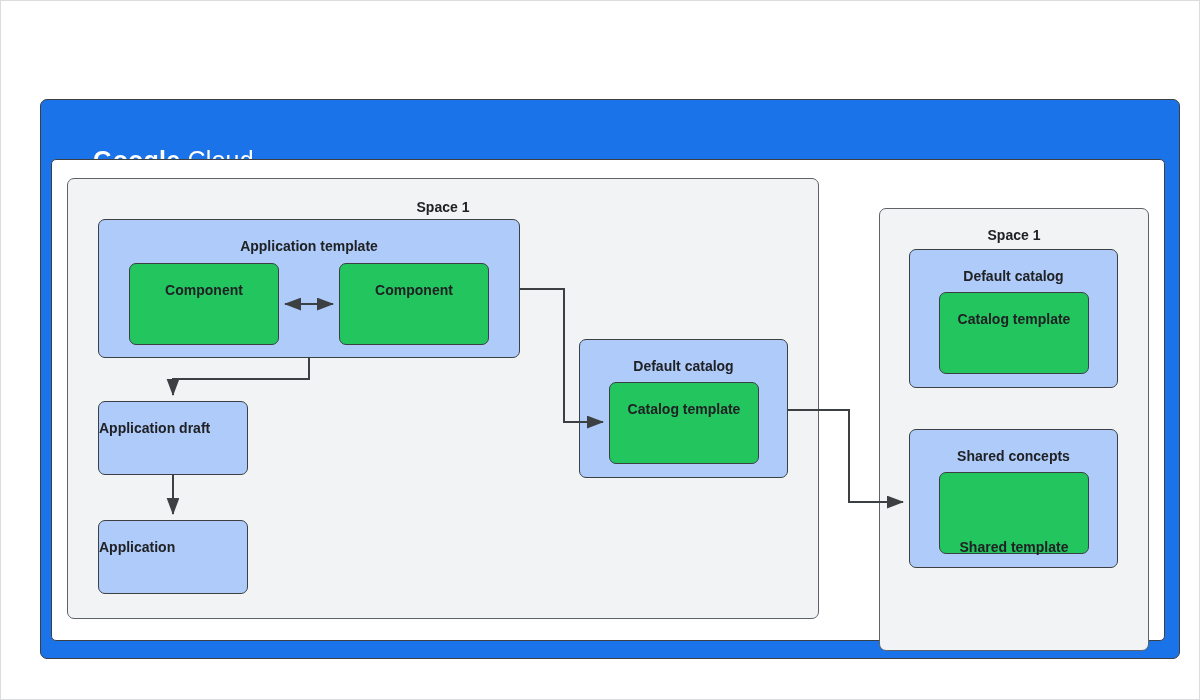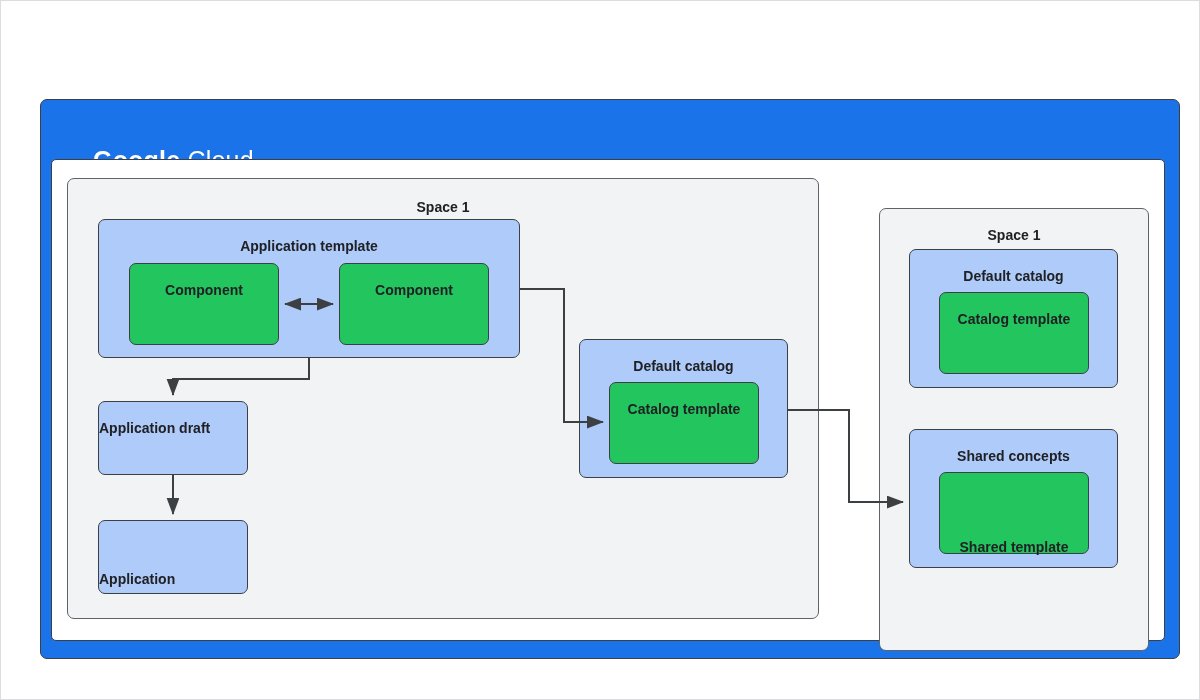--- a/index.html
+++ b/index.html
@@ -144,21 +144,21 @@
   #app-template   { left: 89px; top: 154px; width: 422px; height: 139px; }
   #app-template-label { top: 18px; }
   #component-1 { left: 120px; top: 198px; width: 150px; height: 82px; }
   #component-1-label { top: 18px; }
   #component-2 { left: 330px; top: 198px; width: 150px; height: 82px; }
   #component-2-label { top: 18px; }
 
   #app-draft { left: 89px; top: 336px; width: 150px; height: 74px; }
   #app-draft-label { top: 18px; }
   #application { left: 89px; top: 455px; width: 150px; height: 74px; }
-  #application-label { top: 18px; margin-top: 32px; }
+  #application-label { top: 18px; }
 
   #default-catalog-1 { left: 570px; top: 274px; width: 209px; height: 139px; }
   #default-catalog-1-label { top: 18px; }
   #catalog-template-1 { left: 600px; top: 317px; width: 150px; height: 82px; }
   #catalog-template-1-label { top: 18px; }
 
   
   #default-catalog-2 { left: 900px; top: 184px; width: 209px; height: 139px; }
   #default-catalog-2-label { top: 18px; }
   #catalog-template-2 { left: 930px; top: 227px; width: 150px; height: 82px; }

